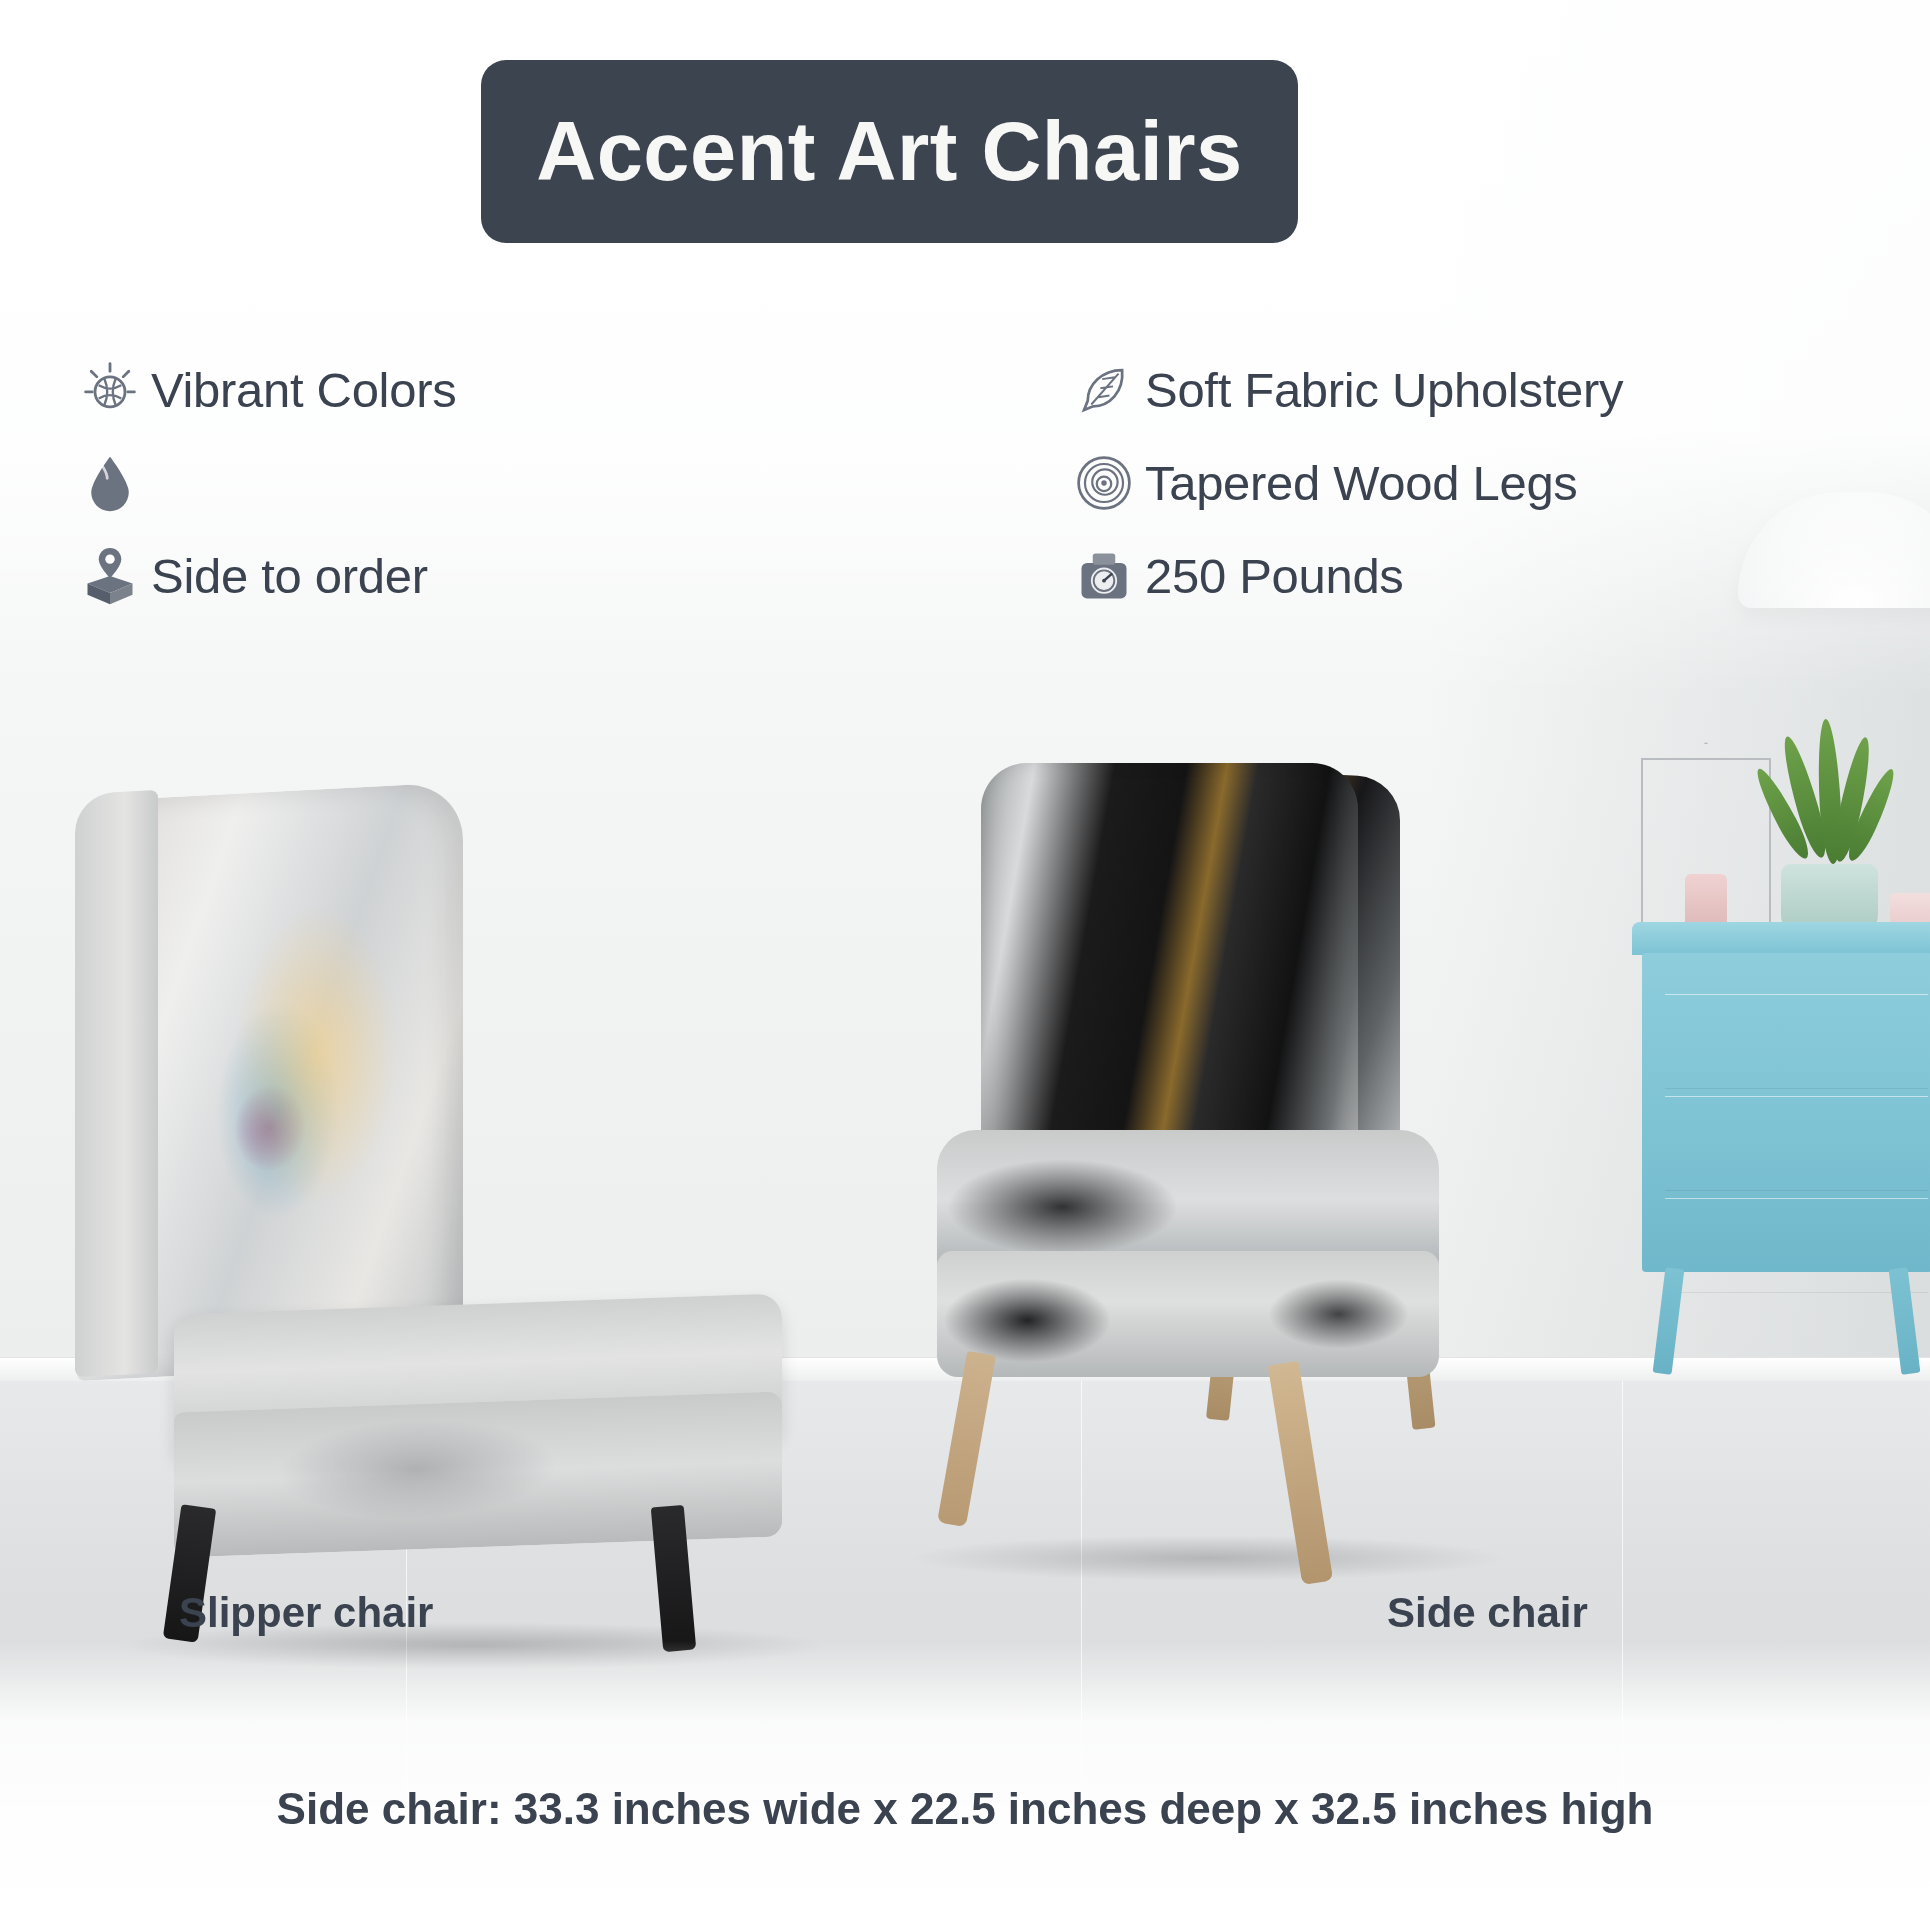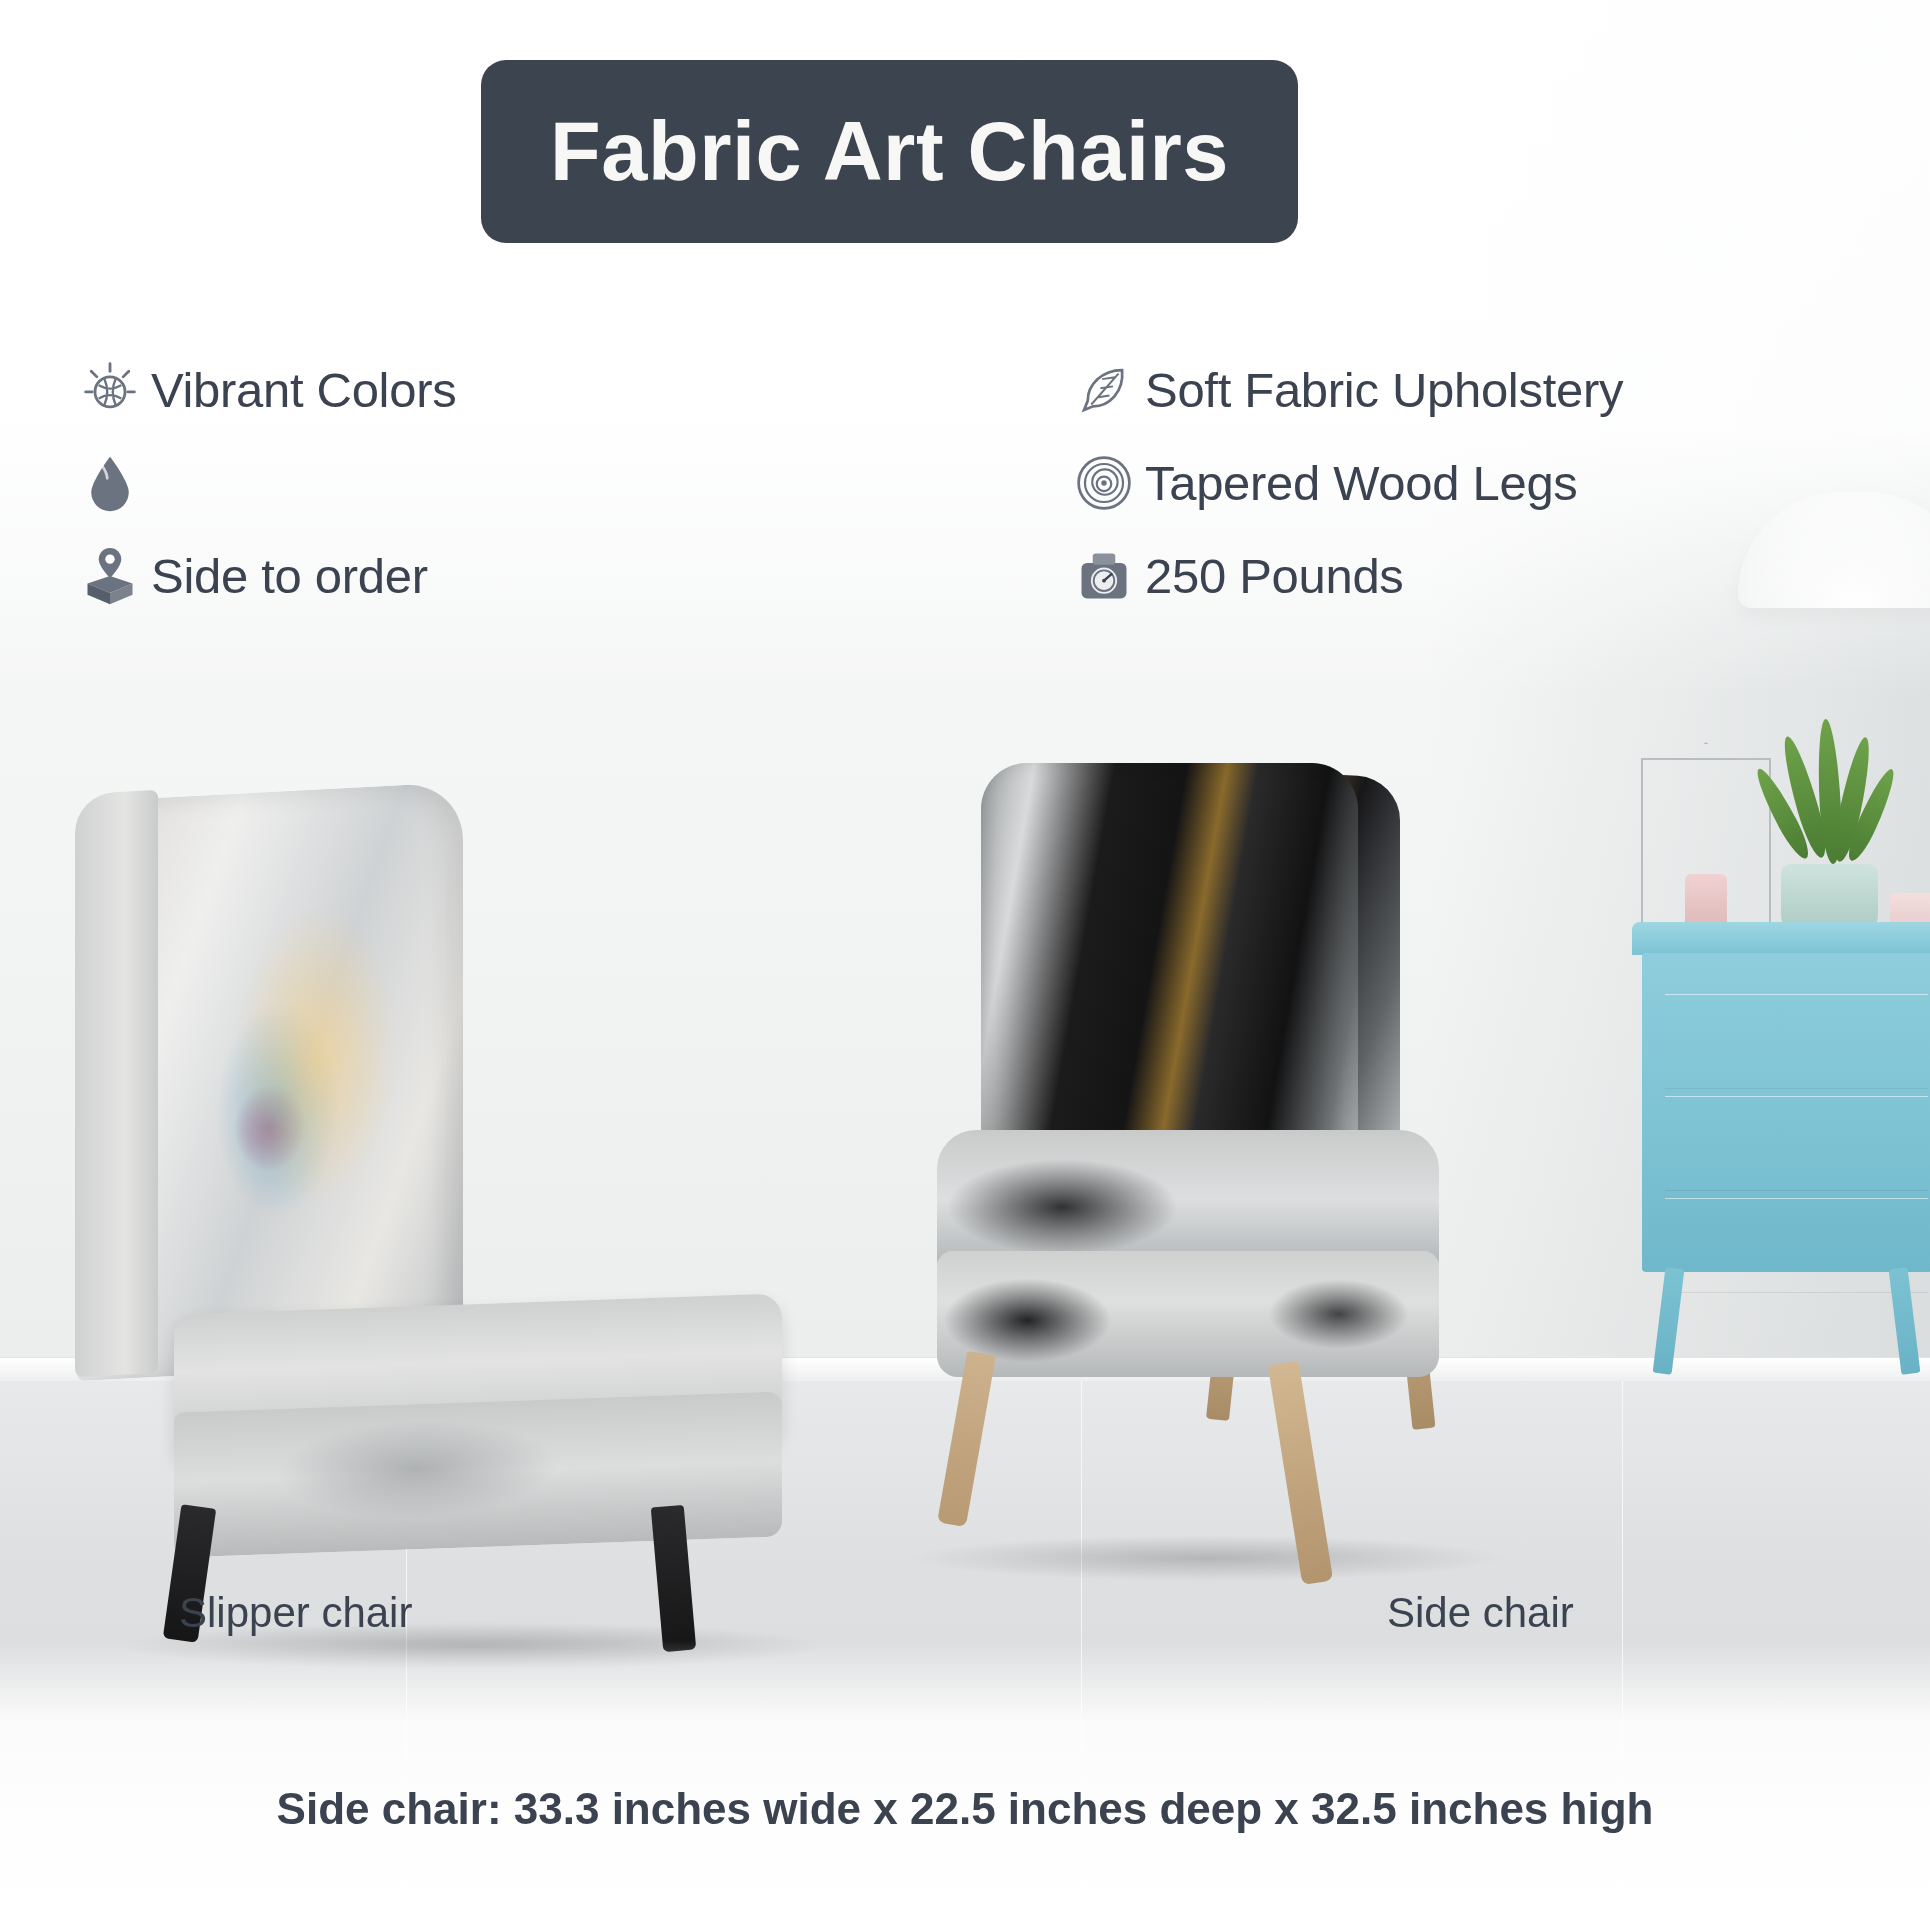--- a/index.html
+++ b/index.html
@@ -112,21 +112,21 @@
     font-weight: normal;
     color: #3b4350;
     white-space: nowrap;
     letter-spacing: -0.3px;
   }
 
   
   .caption {
     position: absolute;
     font-size: 42px;
-    font-weight: normal;
+    font-weight: bold;
     color: #3b4350;
     white-space: nowrap;
   }
   .caption-slipper { left: 179px; top: 1589px; }
   .caption-side    { left: 1387px; top: 1589px; }
 
   
   .dims {
     position: absolute;
     left: 0; top: 1781px;
@@ -381,21 +381,21 @@
     <div class="c2-seat"></div>
     <div class="c2-apron"></div>
     <div class="c2-leg-fl"></div>
     <div class="c2-leg-fr"></div>
   </div>
 
   <div class="top-fade"></div>
   <div class="bottom-fade"></div>
 
   <div class="title-badge">
-    <span class="title-text">Fabric Art Chairs</span>
+    <span class="title-text">Accent Art Chairs</span>
   </div>
 
   <div class="features">
 
     <div class="feature-col">
 
       <div class="feature-row">
         <span class="feature-icon">
           <svg width="60" height="60" viewBox="0 0 64 64">
             <circle cx="32" cy="34" r="16" fill="none" stroke="#6b7280" stroke-width="3"></circle>

